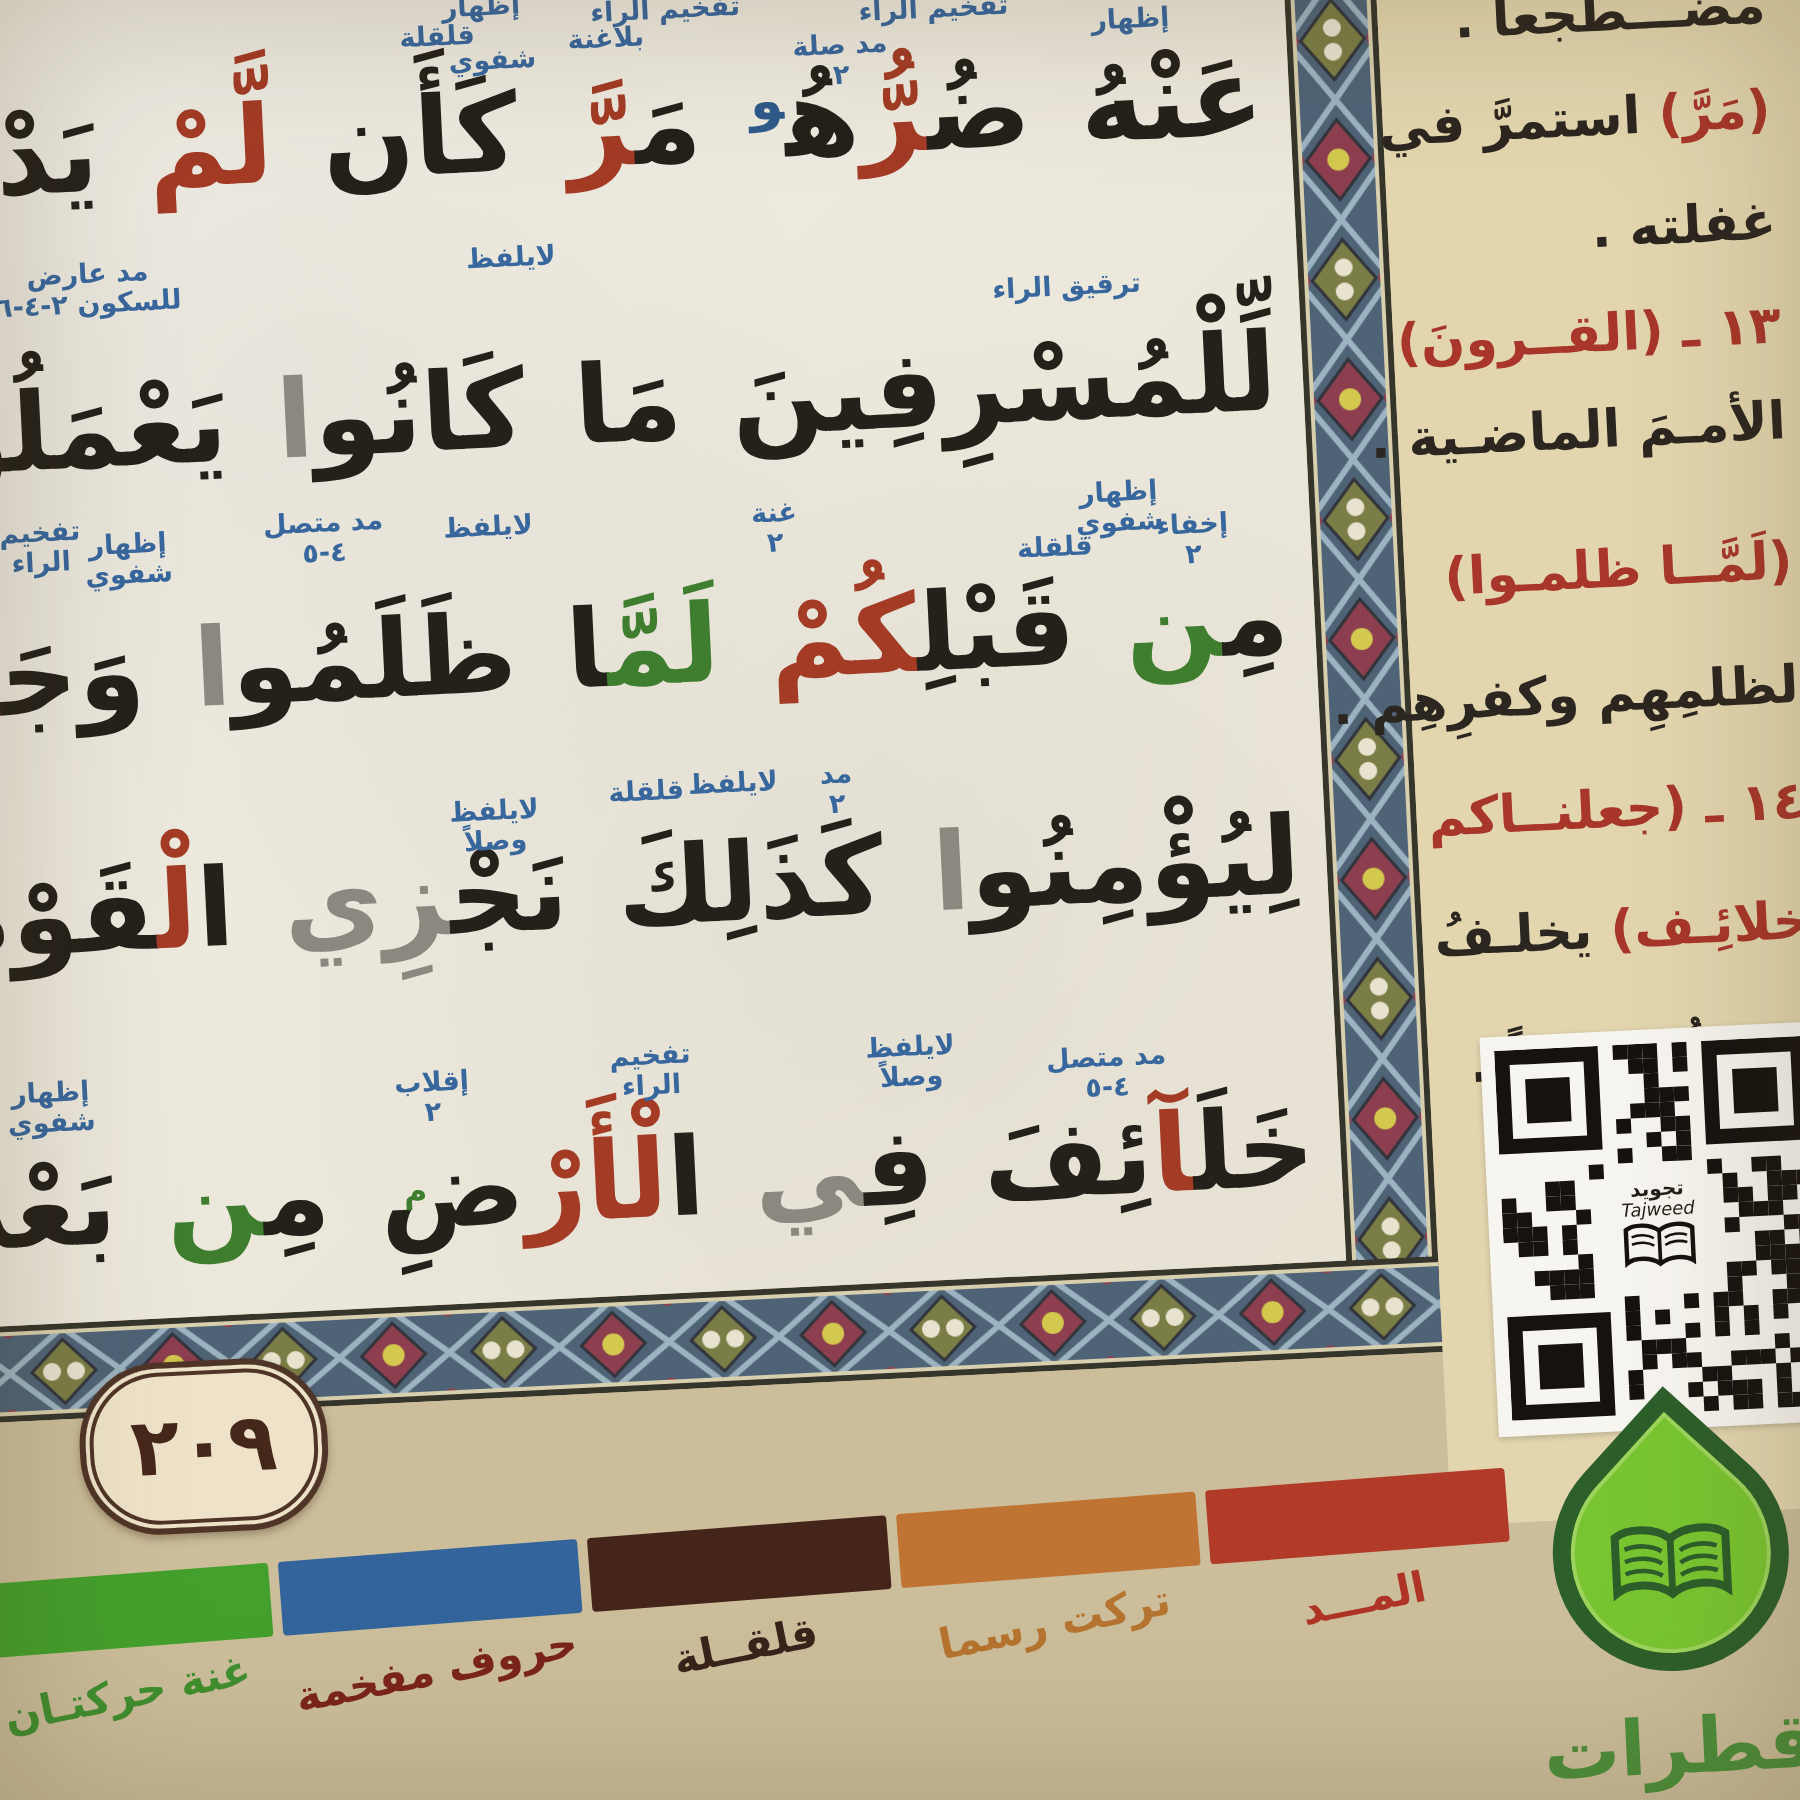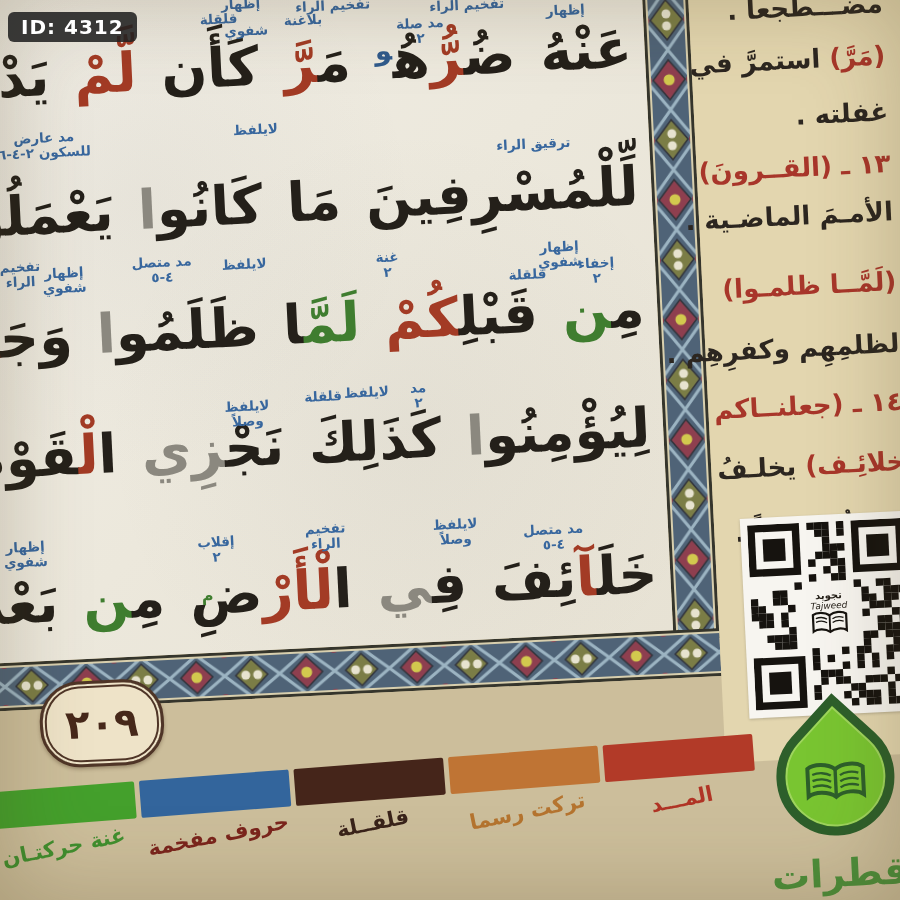--- a/index.html
+++ b/index.html
@@ -352,14 +352,13 @@
           <path d="M20 5 C15 1 6 1 2 4 L2 22 C6 19 15 19 20 23 C25 19 34 19 38 22 L38 4 C34 1 25 1 20 5 Z" fill="none" stroke="#2d5f2b" stroke-width="2.6"></path>
           <line x1="20" y1="5" x2="20" y2="23" stroke="#2d5f2b" stroke-width="2.2"></line>
           <path d="M5 8 C9 6.5 14 7 17 9 M5 12 C9 10.5 14 11 17 13 M5 16 C9 14.5 14 15 17 17 M23 9 C26 7 31 6.5 35 8 M23 13 C26 11 31 10.5 35 12 M23 17 C26 15 31 14.5 35 16" fill="none" stroke="#2d5f2b" stroke-width="1.5"></path>
         </svg>
       </div>
       <div class="pubname">قطرات</div>
     </div>
 
   </div>
 
-  <div class="idbadge">ID: 4312</div>
 </div>
 
 </body></html>

